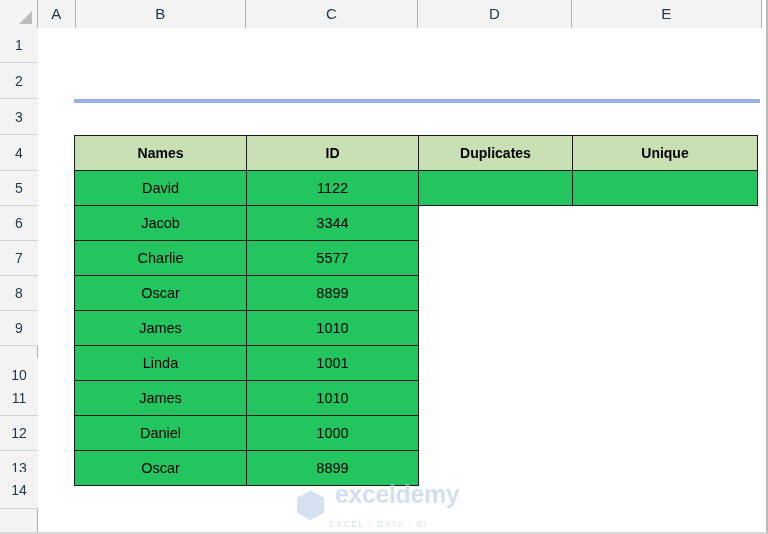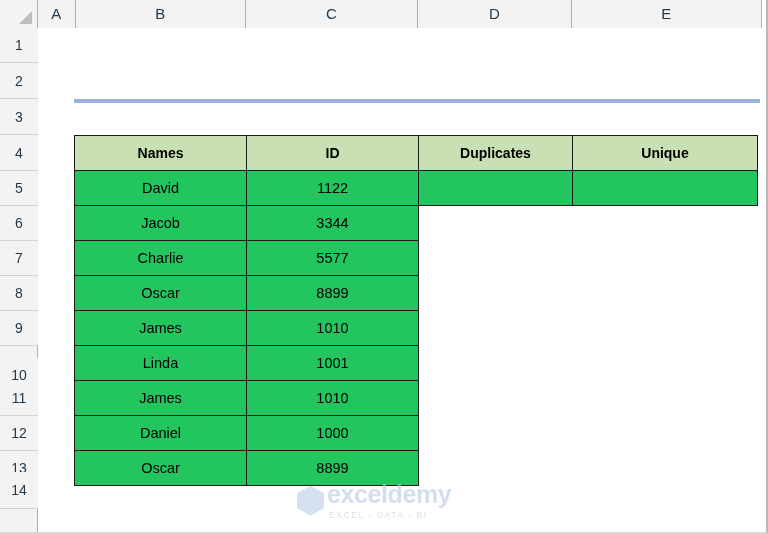--- a/index.html
+++ b/index.html
@@ -160,26 +160,27 @@
     clip-path: polygon(50% 0%, 100% 25%, 100% 75%, 50% 100%, 0% 75%, 0% 25%);
     margin-right: 3px;
     flex: none;
   }
   .wm-textwrap { display: flex; flex-direction: column; line-height: 1; }
   .wm-name {
     font-size: 25px;
     font-weight: bold;
     color: #b9cce4;
     letter-spacing: -.4px;
+    margin-left: 8px;
   }
   .wm-tag {
     font-size: 8.5px;
     color: #c3cfdd;
     letter-spacing: 1.6px;
-    margin-top: 4px;
+    margin-top: 13px;
     margin-left: 2px;
   }
 </style>
 </head>
 <body>
 
 <div id="app">
 
   <div class="col-header-strip">
     <div class="corner-box">

